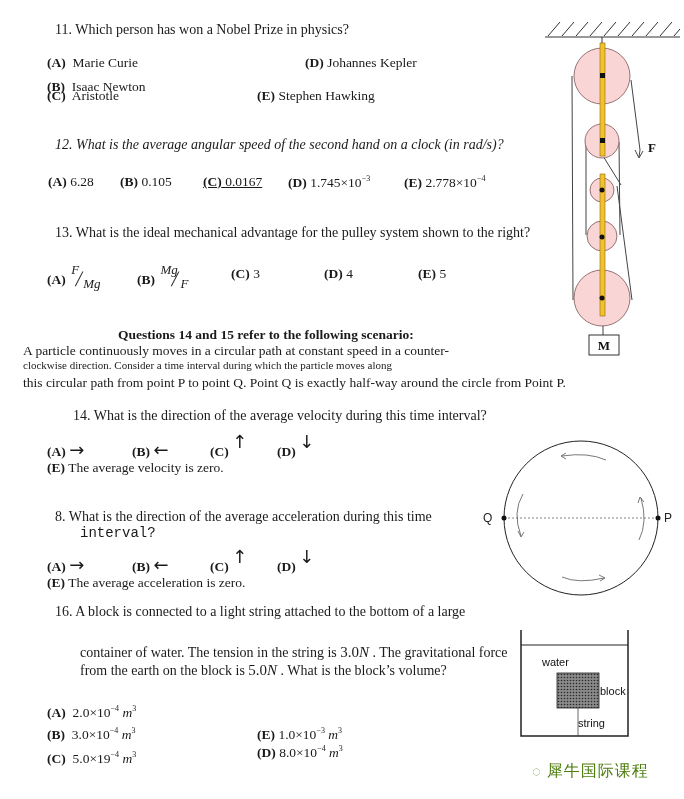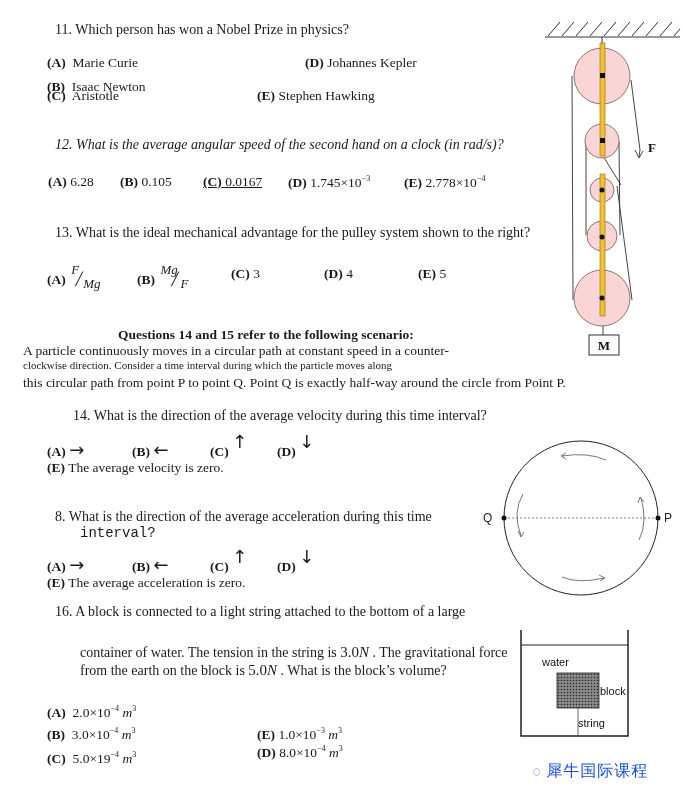--- a/index.html
+++ b/index.html
@@ -10,21 +10,21 @@
   .b { font-weight: bold; }
   .opt { font-size: 13.5px; }
   .it { font-style: italic; }
   sup { font-size: 8px; vertical-align: 6px; }
   .frac { position: relative; display: inline-block; width: 32px; height: 26px; vertical-align: -8px; font-style: italic; }
   .frac .num { position: absolute; left: 2px; top: -4px; font-size: 13px; }
   .frac .slash { position: absolute; left: 7px; top: 0; font-size: 22px; font-style: normal; transform: skewX(-10deg); }
   .frac .den { position: absolute; left: 14px; top: 10px; font-size: 13px; }
   .arrow { font-family: "DejaVu Sans", sans-serif; font-size: 18px; }
   .arrow-v { font-family: "DejaVu Sans", sans-serif; font-size: 18px; display: inline-block; position: relative; top: -8px; }
-  .watermark { color: #1d4ed8; font-family: Liberation Serif, serif; font-size: 16px; letter-spacing: 1px; }
+  .watermark { color: #4d7c0f; font-family: Liberation Sans, sans-serif; font-size: 16px; letter-spacing: 1px; }
 </style>
 </head>
 <body>
 
 <div class="abs q" style="left:22px; top:22px;">
   <span>11.</span>
   <span>Which person has won a Nobel Prize in physics?</span>
 </div>
 <div class="abs opt" style="left:47px; top:55px;"><span class="b">(A)</span>&nbsp; <span>Marie Curie</span></div>
 <div class="abs opt" style="left:47px; top:71px;margin-top:8px;"><span class="b">(B)</span>&nbsp; <span>Isaac Newton</span></div>

